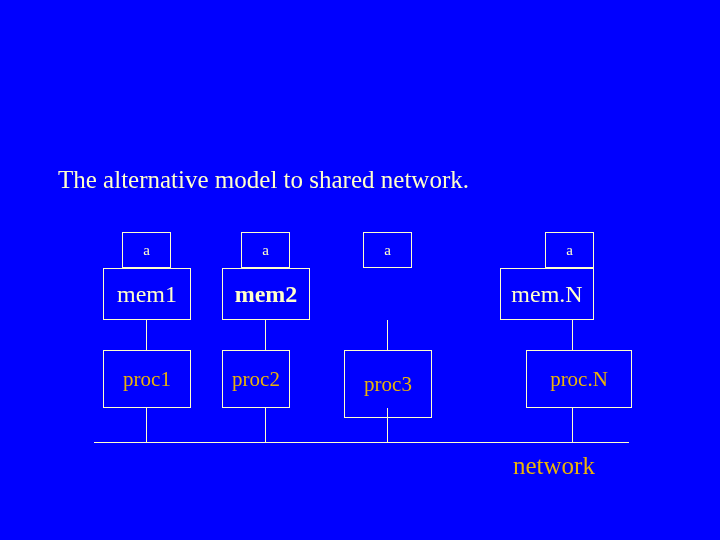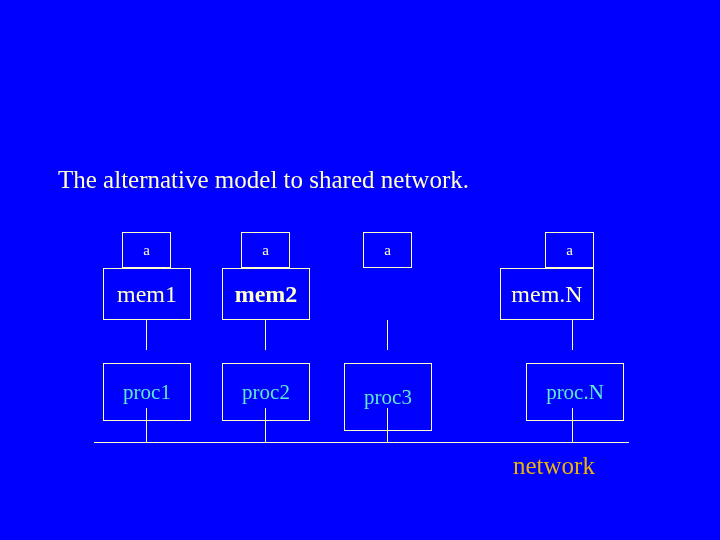--- a/index.html
+++ b/index.html
@@ -63,28 +63,27 @@
     font-size: 24px;
     font-family: "Liberation Serif", serif;
     display: flex;
     align-items: center;
     justify-content: center;
     box-sizing: border-box;
   }
   .proc-box {
     position: absolute;
     border: 1px solid #FFFFCC;
-    color: #5eead4;
+    color: #eab308;
     font-size: 21px;
     font-family: "Liberation Serif", serif;
     display: flex;
     align-items: center;
     justify-content: center;
     box-sizing: border-box;
-    margin-top: 13px;
   }
   .vline {
     position: absolute;
     width: 1px;
     background: #FFFFCC;
   }
   .busline {
     position: absolute;
     height: 1px;
     background: #FFFFCC;
@@ -117,42 +116,42 @@
     </div>
     <div class="vline" style="left:146px; top:408px; height:34px;"></div>
 
     <div class="small-box" style="left:241px; top:232px; width:49px; height:36px;">
       <span>a</span>
     </div>
     <div class="mem-box" style="left:222px; top:268px; width:88px; height:52px;font-weight:bold;">
       <span>mem2</span>
     </div>
     <div class="vline" style="left:265px; top:320px; height:30px;"></div>
-    <div class="proc-box" style="left:222px; top:350px; width:88px; height:58px;">
+    <div class="proc-box" style="left:222px; top:350px; width:68px; height:58px;">
       <span>proc2</span>
     </div>
     <div class="vline" style="left:265px; top:408px; height:34px;"></div>
 
     <div class="small-box" style="left:363px; top:232px; width:49px; height:36px;">
       <span>a</span>
     </div>
     <div class="vline" style="left:387px; top:320px; height:30px;"></div>
     <div class="proc-box" style="left:344px; top:350px; width:88px; height:68px;">
       <span>proc3</span>
     </div>
     <div class="vline" style="left:387px; top:408px; height:34px;"></div>
 
     <div class="small-box" style="left:545px; top:232px; width:49px; height:36px;">
       <span>a</span>
     </div>
     <div class="mem-box" style="left:500px; top:268px; width:94px; height:52px;">
       <span>mem.N</span>
     </div>
     <div class="vline" style="left:572px; top:320px; height:30px;"></div>
-    <div class="proc-box" style="left:526px; top:350px; width:98px; height:58px;">
+    <div class="proc-box" style="left:526px; top:350px; width:106px; height:58px;">
       <span>proc.N</span>
     </div>
     <div class="vline" style="left:572px; top:408px; height:34px;"></div>
 
     <div class="busline" style="left:94px; top:442px; width:535px;"></div>
 
     <div class="network-label" style="left:513px; top:452px;">network</div>
 
   </div>
 </div>

